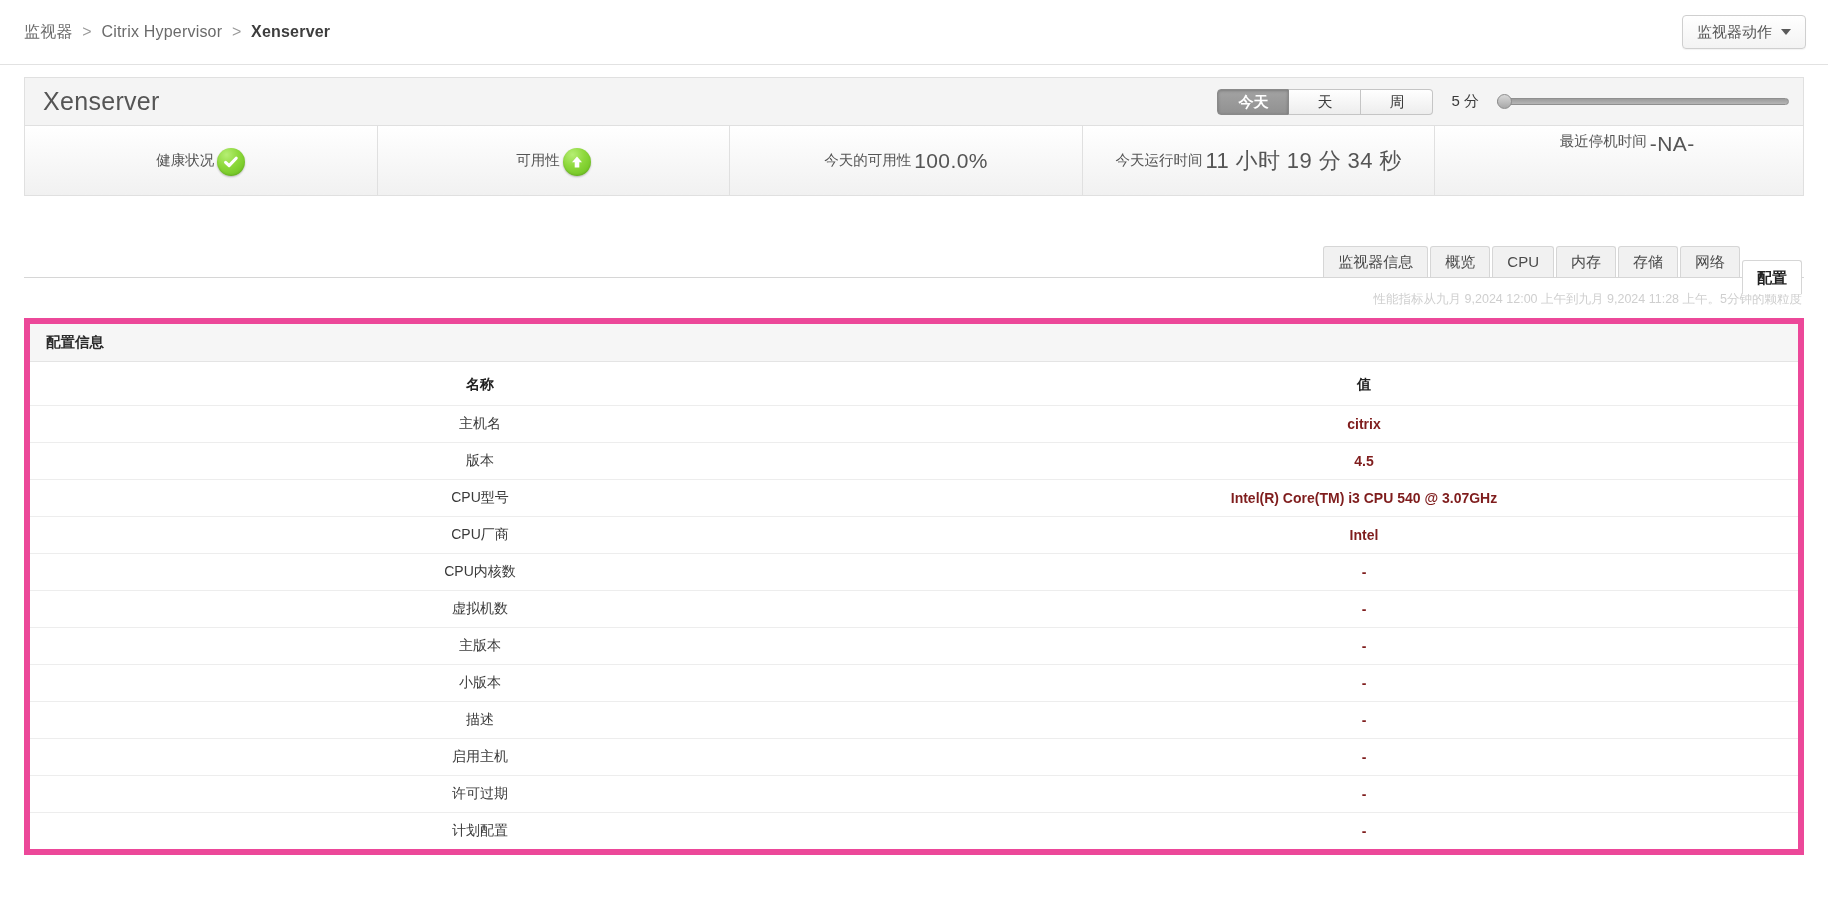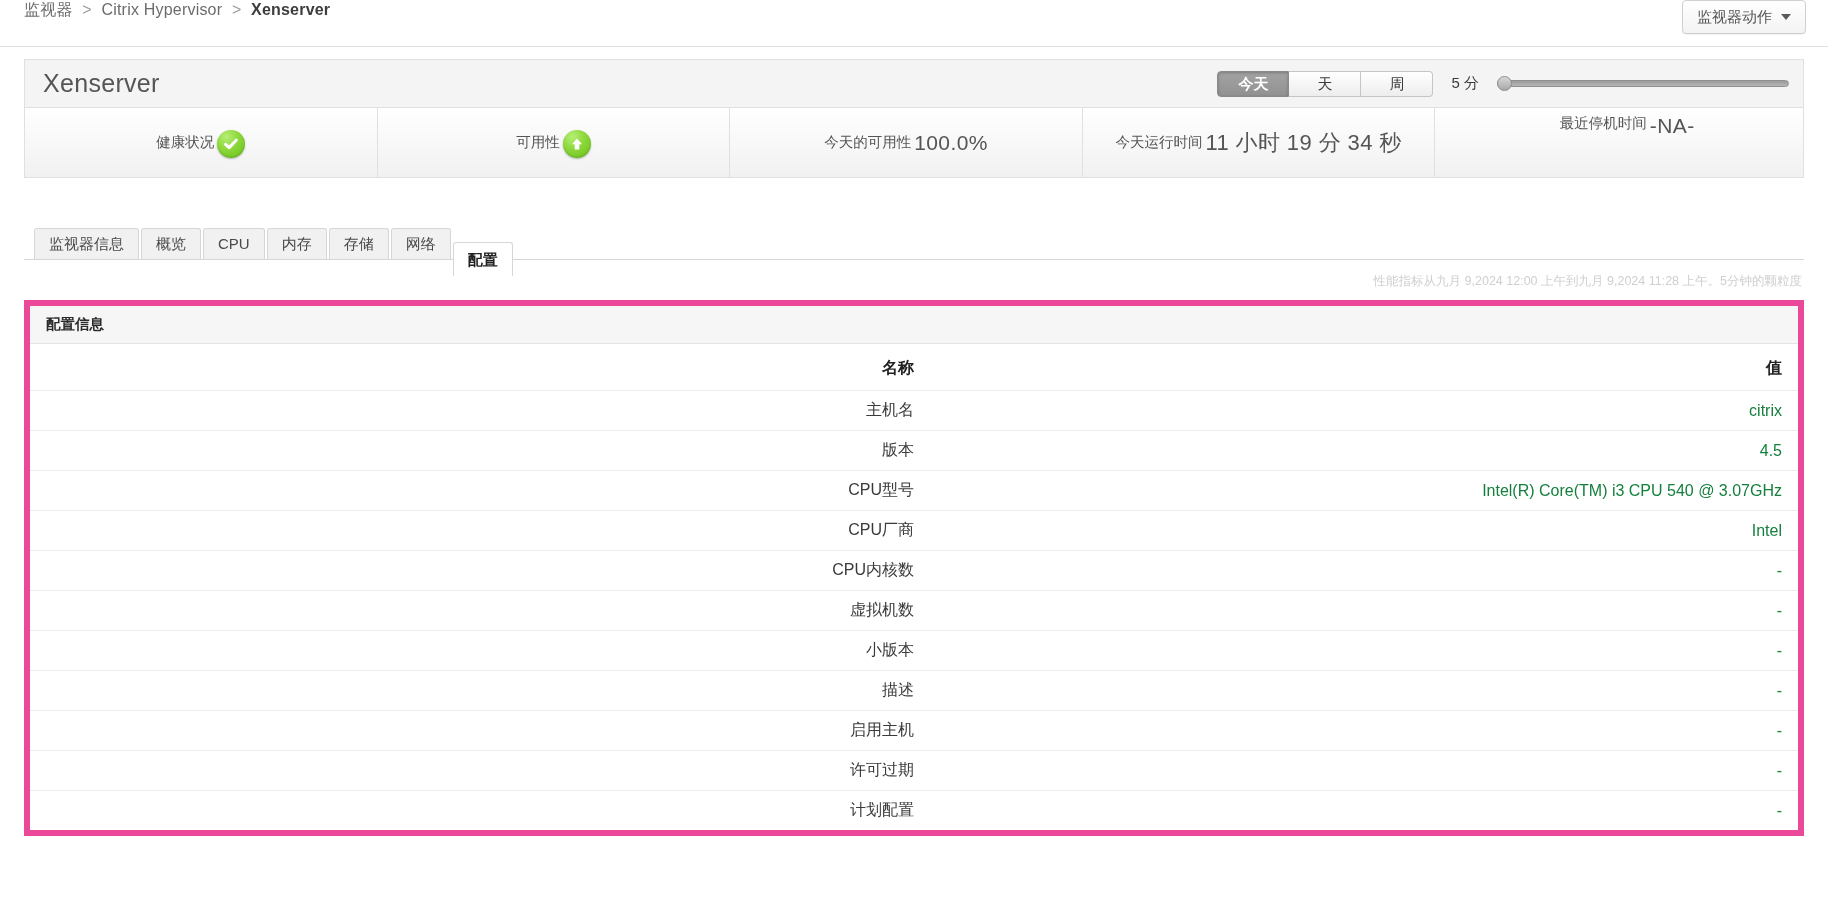--- a/index.html
+++ b/index.html
@@ -7,22 +7,23 @@
     margin: 0; padding: 0;
     width: 1828px; height: 907px;
     background: #ffffff;
     font-family: "Liberation Sans", "DejaVu Sans", sans-serif;
     color: #333;
     overflow: hidden;
   }
 
   
   .topbar {
-    height: 47px;
-    display: flex;
+    height: 65px;
+    display: flex;
+    align-items: center;
     justify-content: space-between;
     padding: 0 22px 0 24px;
     border-bottom: 1px solid #e2e2e2;
     background: #fff;
   }
   .breadcrumb {
     font-size: 16px;
     color: #6b6b6b;
     letter-spacing: .2px;
     white-space: nowrap;
@@ -172,20 +173,21 @@
   .icon-circle svg { display: block; }
 
   
   .tabs {
     display: flex;
     align-items: flex-end;
     margin-top: 48px;
     border-bottom: 1px solid #d6d6d6;
     padding-left: 10px;
     height: 34px;
+    justify-content: flex-end;
   }
   .tab {
     font-size: 15px;
     color: #4a4a4a;
     padding: 0 14px;
     height: 31px;
     line-height: 30px;
     background: #f1f1f1;
     border: 1px solid #d6d6d6;
     border-bottom: none;
@@ -230,32 +232,32 @@
     font-size: 14.5px;
     font-weight: bold;
     color: #2b2b2b;
   }
   table.cfg {
     width: 100%;
     border-collapse: collapse;
     table-layout: fixed;
   }
   table.cfg th, table.cfg td {
-    text-align: right;
-    font-size: 16px;
+    text-align: center;
+    font-size: 14px;
     padding: 9px 16px;
     border-bottom: 1px solid #ededed;
     color: #3a3a3a;
     overflow: hidden;
     text-overflow: ellipsis;
     white-space: nowrap;
   }
   table.cfg th { font-weight: bold; color: #222; padding-top: 14px; padding-bottom: 11px; }
   table.cfg col.c-name { width: 900px; }
-  table.cfg td.val { font-weight: normal; color: #15803d; }
+  table.cfg td.val { font-weight: bold; color: #7f1d1d; }
   table.cfg tr:last-child td { border-bottom: none; }
 </style>
 </head>
 <body>
 
 <div class="topbar">
   <div class="breadcrumb">
     <span class="crumb-link">监视器</span>
     <span class="sep">&gt;</span>
     <span class="crumb-link">Citrix Hypervisor</span>
@@ -373,20 +375,24 @@
         </tr>
         <tr>
           <td>CPU内核数</td>
           <td class="val">-</td>
         </tr>
         <tr>
           <td>虚拟机数</td>
           <td class="val">-</td>
         </tr>
         <tr>
+          <td>主版本</td>
+          <td class="val">-</td>
+        </tr>
+        <tr>
           <td>小版本</td>
           <td class="val">-</td>
         </tr>
         <tr>
           <td>描述</td>
           <td class="val">-</td>
         </tr>
         <tr>
           <td>启用主机</td>
           <td class="val">-</td>

